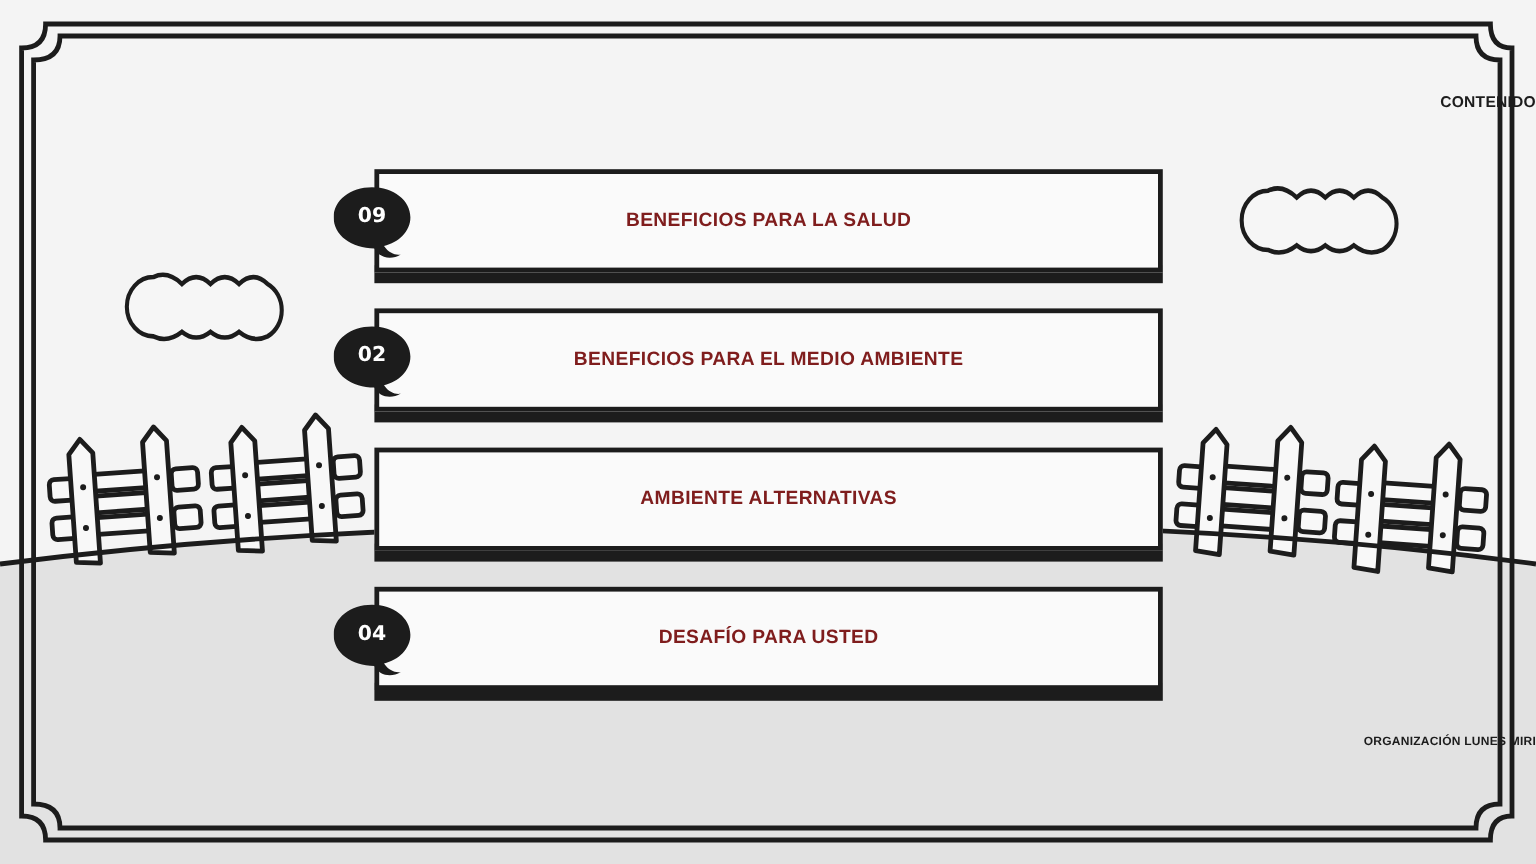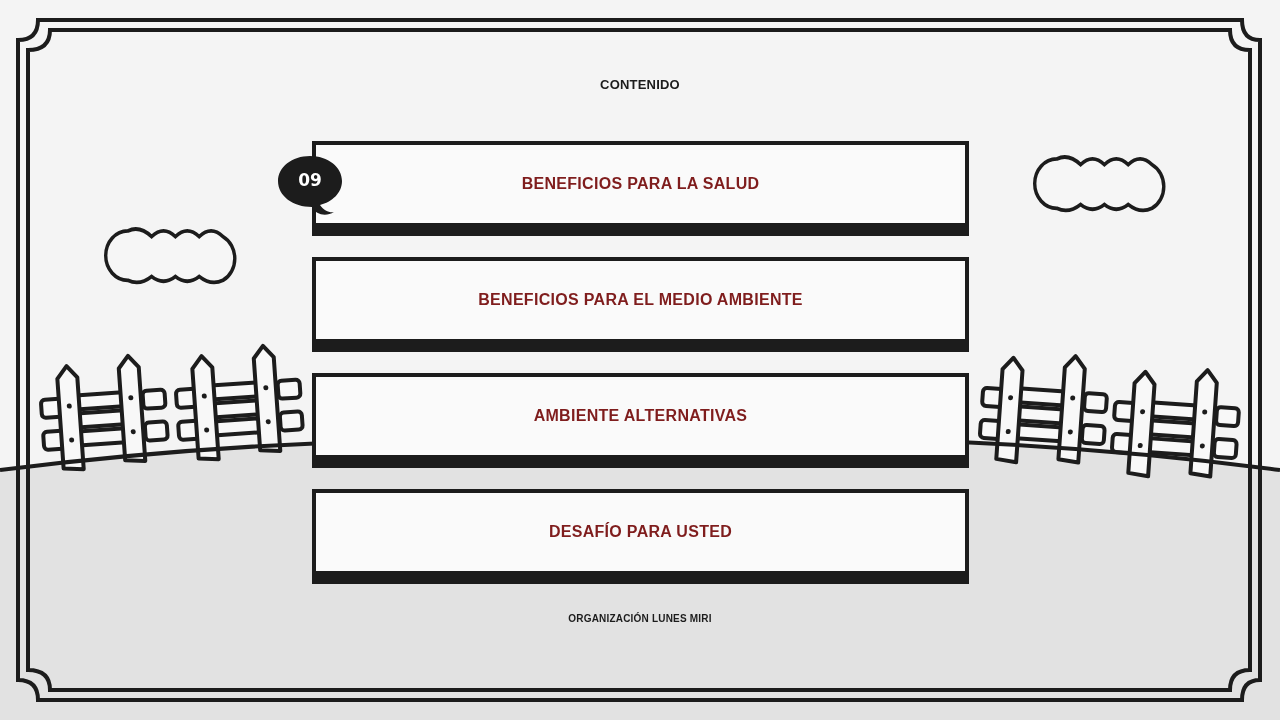--- a/index.html
+++ b/index.html
@@ -3,21 +3,21 @@
 <meta charset="utf-8">
 <style>
   html, body { margin: 0; padding: 0; }
   body {
     width: 1280px; height: 720px; overflow: hidden; position: relative;
     background: #f4f4f4;
     font-family: "Liberation Sans", "DejaVu Sans", sans-serif;
   }
   #scene { position: absolute; left: 0; top: 0; width: 1280px; height: 720px; }
   .title-text {
-    position: absolute; left: 0; width: 1280px; text-align: center;
+    position: absolute; left: 0; width: 1280px; text-align: right;
     font-weight: bold; color: #1c1c1c; letter-spacing: 0.2px;
   }
   #slide-title { top: 77px; font-size: 13px; }
   #slide-footer { top: 613px; font-size: 10px; }
   .item {
     position: absolute; left: 312px; width: 657px; height: 86px;
   }
   .item .box {
     position: absolute; left: 0; top: 0; width: 649px; height: 78px;
     background: #fafafa; border: 4px solid #1c1c1c; box-sizing: border-box;
@@ -114,27 +114,39 @@
         <path d="M32 1 C50 1 64 12 64 26 C64 38 54 47 42 50 C46 56 52 58 56 57 C48 62 38 60 34 52 C15 52 0 41 0 26 C0 12 14 1 32 1 Z" fill="#1c1c1c"></path>
       </svg>
     <div class="num">09</div>
   </div>
 </div>
 
 <div class="item" style="top:257px;">
   <div class="shadow"></div>
   <div class="box"></div>
   <div class="label">BENEFICIOS PARA EL MEDIO AMBIENTE</div>
+  <div class="bubble">
+    <svg width="66" height="62" viewBox="0 0 66 62">
+        <path d="M32 1 C50 1 64 12 64 26 C64 38 54 47 42 50 C46 56 52 58 56 57 C48 62 38 60 34 52 C15 52 0 41 0 26 C0 12 14 1 32 1 Z" fill="#1c1c1c"></path>
+      </svg>
+    <div class="num">02</div>
+  </div>
 </div>
 
 <div class="item" style="top:373px;">
   <div class="shadow"></div>
   <div class="box"></div>
   <div class="label">AMBIENTE ALTERNATIVAS</div>
 </div>
 
 <div class="item" style="top:489px;">
   <div class="shadow"></div>
   <div class="box"></div>
   <div class="label">DESAFÍO PARA USTED</div>
+  <div class="bubble">
+    <svg width="66" height="62" viewBox="0 0 66 62">
+        <path d="M32 1 C50 1 64 12 64 26 C64 38 54 47 42 50 C46 56 52 58 56 57 C48 62 38 60 34 52 C15 52 0 41 0 26 C0 12 14 1 32 1 Z" fill="#1c1c1c"></path>
+      </svg>
+    <div class="num">04</div>
+  </div>
 </div>
 
 <div id="slide-footer" class="title-text">ORGANIZACIÓN LUNES MIRI</div>
 
 </body></html>

